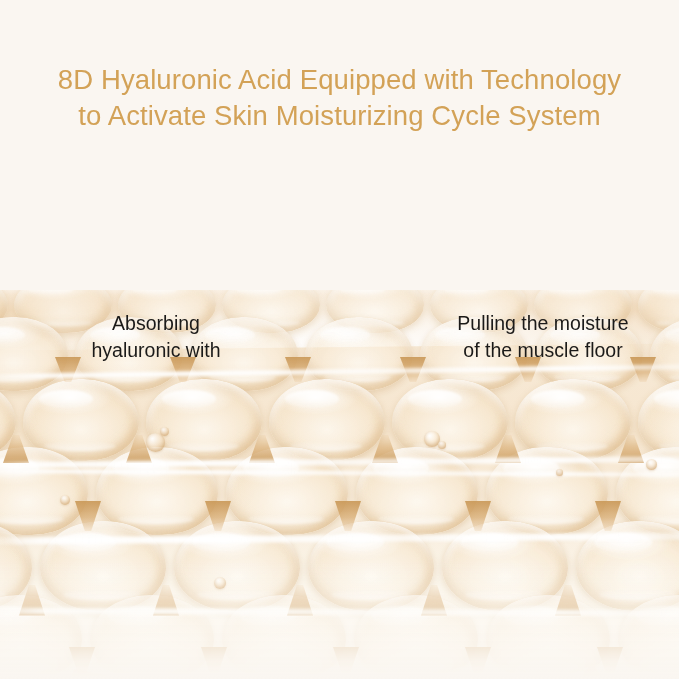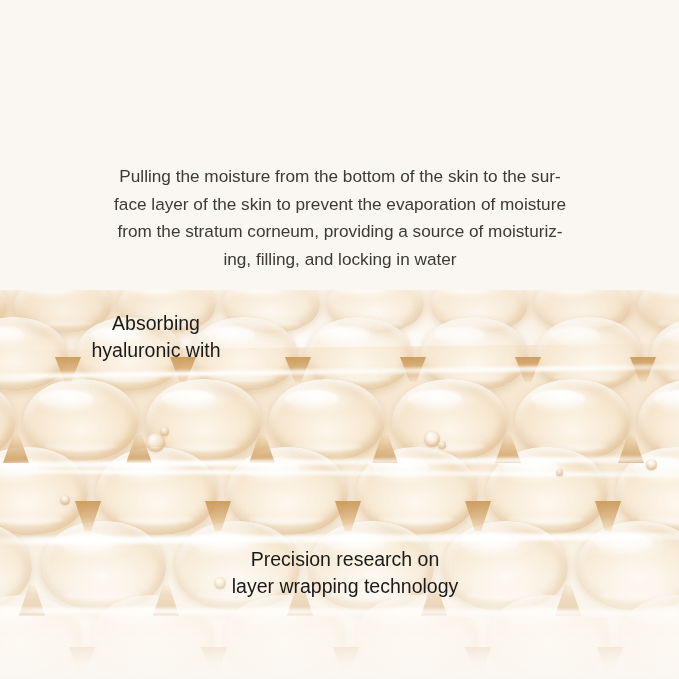--- a/index.html
+++ b/index.html
@@ -249,24 +249,22 @@
   .cap-absorb   { top: 310px; left: 36px;  width: 240px; text-align: center; }
   .cap-pulling  { top: 310px; left: 418px; width: 250px; text-align: center; }
   .cap-precision{ top: 546px; left: 175px; width: 340px; text-align: center; }
 </style>
 </head>
 <body>
 
 <div class="page">
 
   <div class="header">
-    <div class="subtitle">Pulling the moisture from the bottom of the skin to the sur-
-face layer of the skin to prevent the evaporation of moisture
-from the stratum corneum, providing a source of moisturiz-
-ing, filling, and locking in water</div>
+    <div class="title">8D Hyaluronic Acid Equipped with Technology
+to Activate Skin Moisturizing Cycle System</div>
   </div>
 
   <div class="photo">
 
     <div class="photo-topglow"></div>
 
     <div class="caps-layer" id="caps-layer">
         <div class="caps-row" style="top: -8px; height: 58px; margin-left: -30px; opacity: 0.8;">
           <div class="cap" style="width: 98px; height: 58px; margin-right: 6px;"></div>
           <div class="cap" style="width: 98px; height: 58px; margin-right: 6px;"></div>
@@ -392,17 +390,17 @@
       <path d="M44,2 L8,48 L28,48 L28,96 L62,110 L62,52 L82,52 Z" fill="url(#gup)"></path>
       <path d="M62,26 L34,62 L50,62 L50,104 L74,116 L74,66 L90,66 Z" fill="url(#gup)" opacity="0.75"></path>
     </svg>
 
     <div class="photo-bottomfade"></div>
   </div>
 
   <div class="caption cap-absorb">Absorbing
 hyaluronic with</div>
 
-
-  <div class="caption cap-precision">Precision research on
-layer wrapping technology</div>
+  <div class="caption cap-pulling">Pulling the moisture
+of the muscle floor</div>
+
 
 </div>
 
 </body></html>

